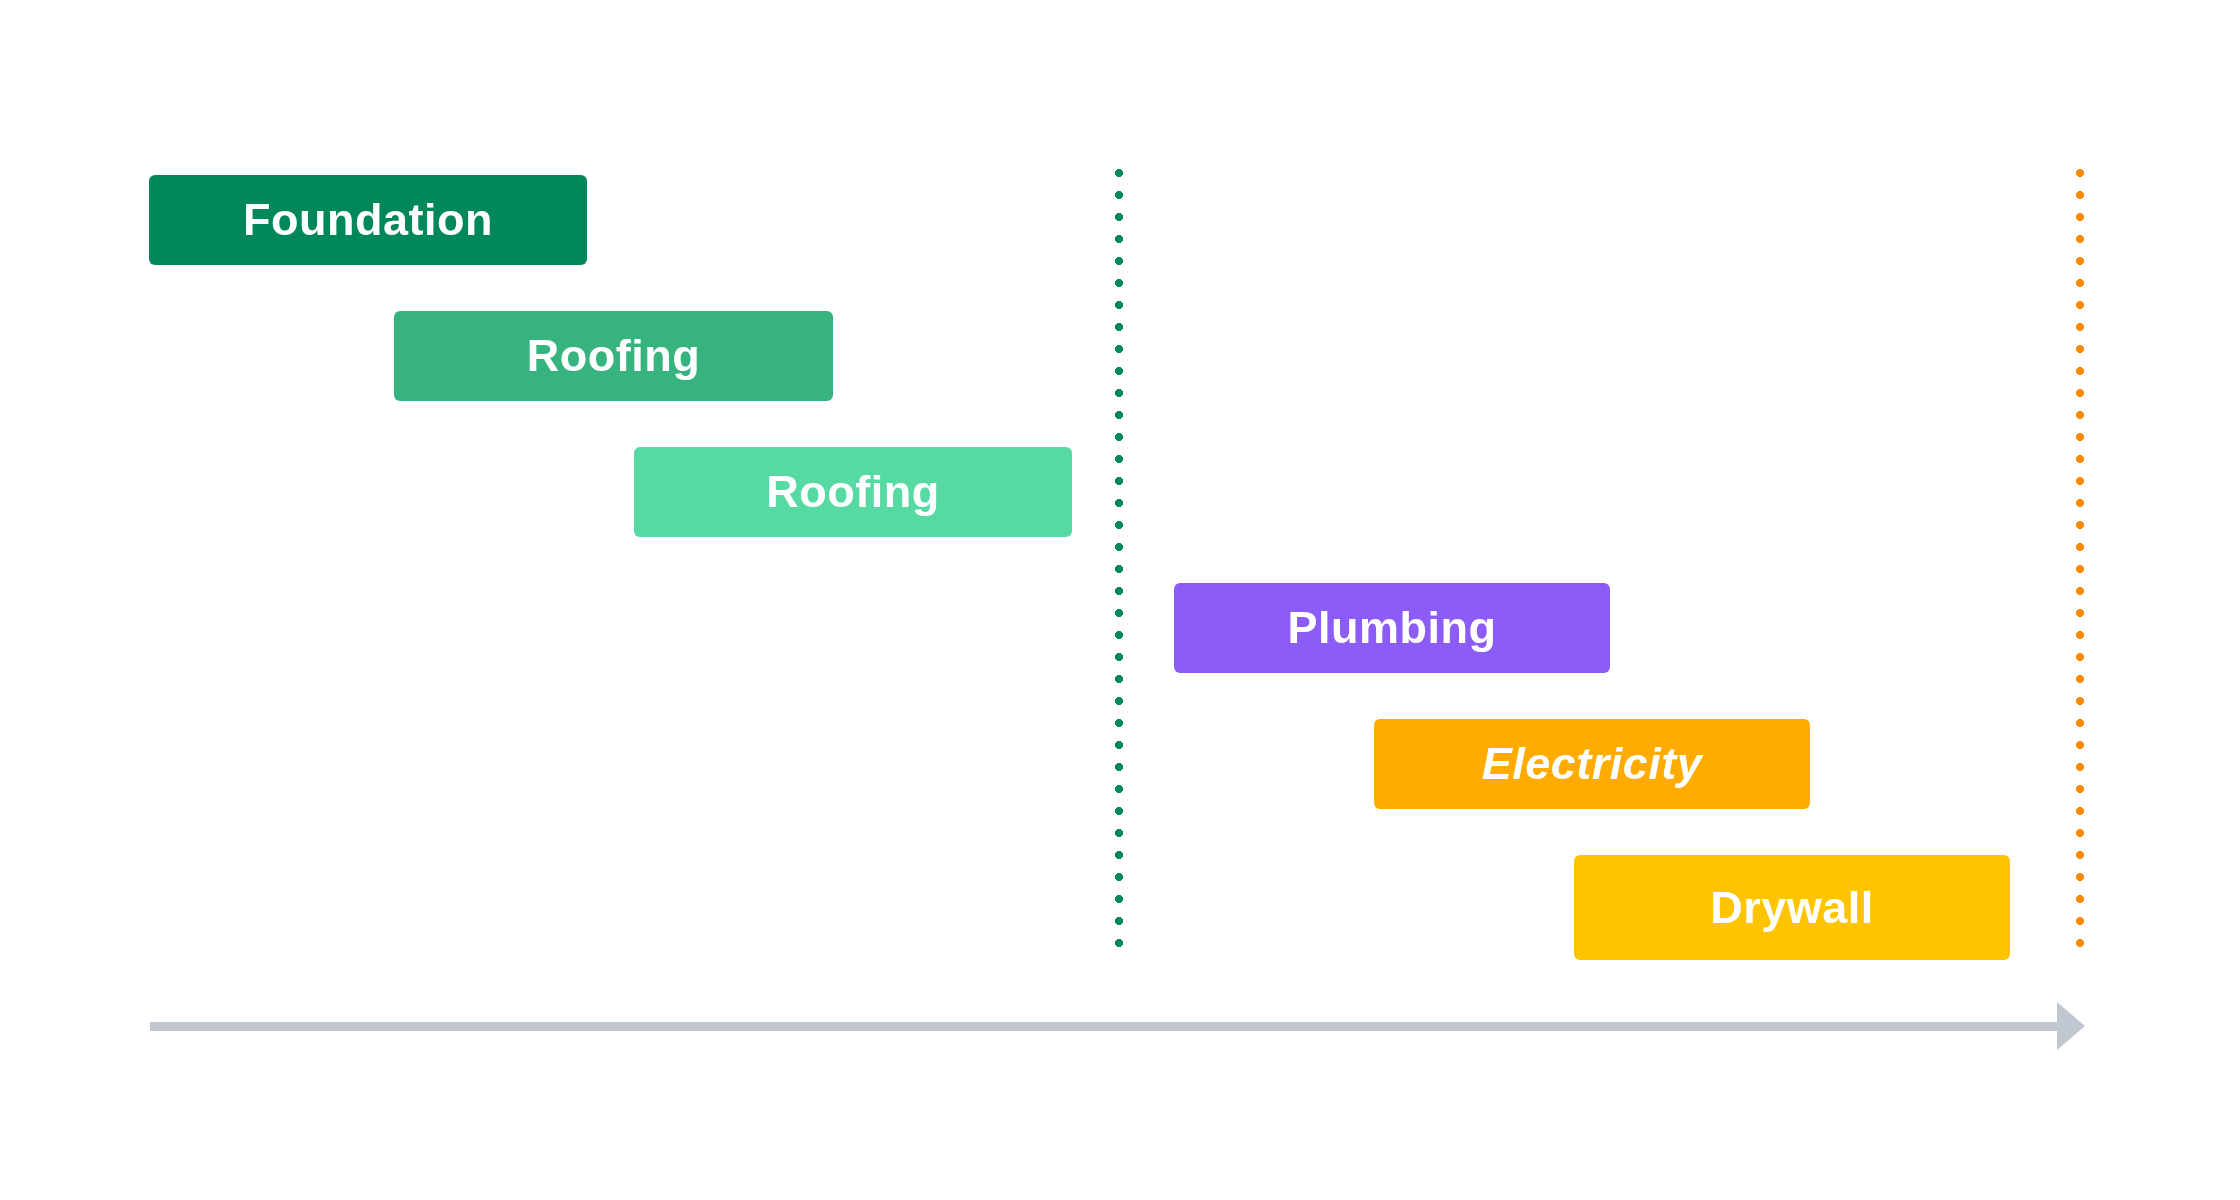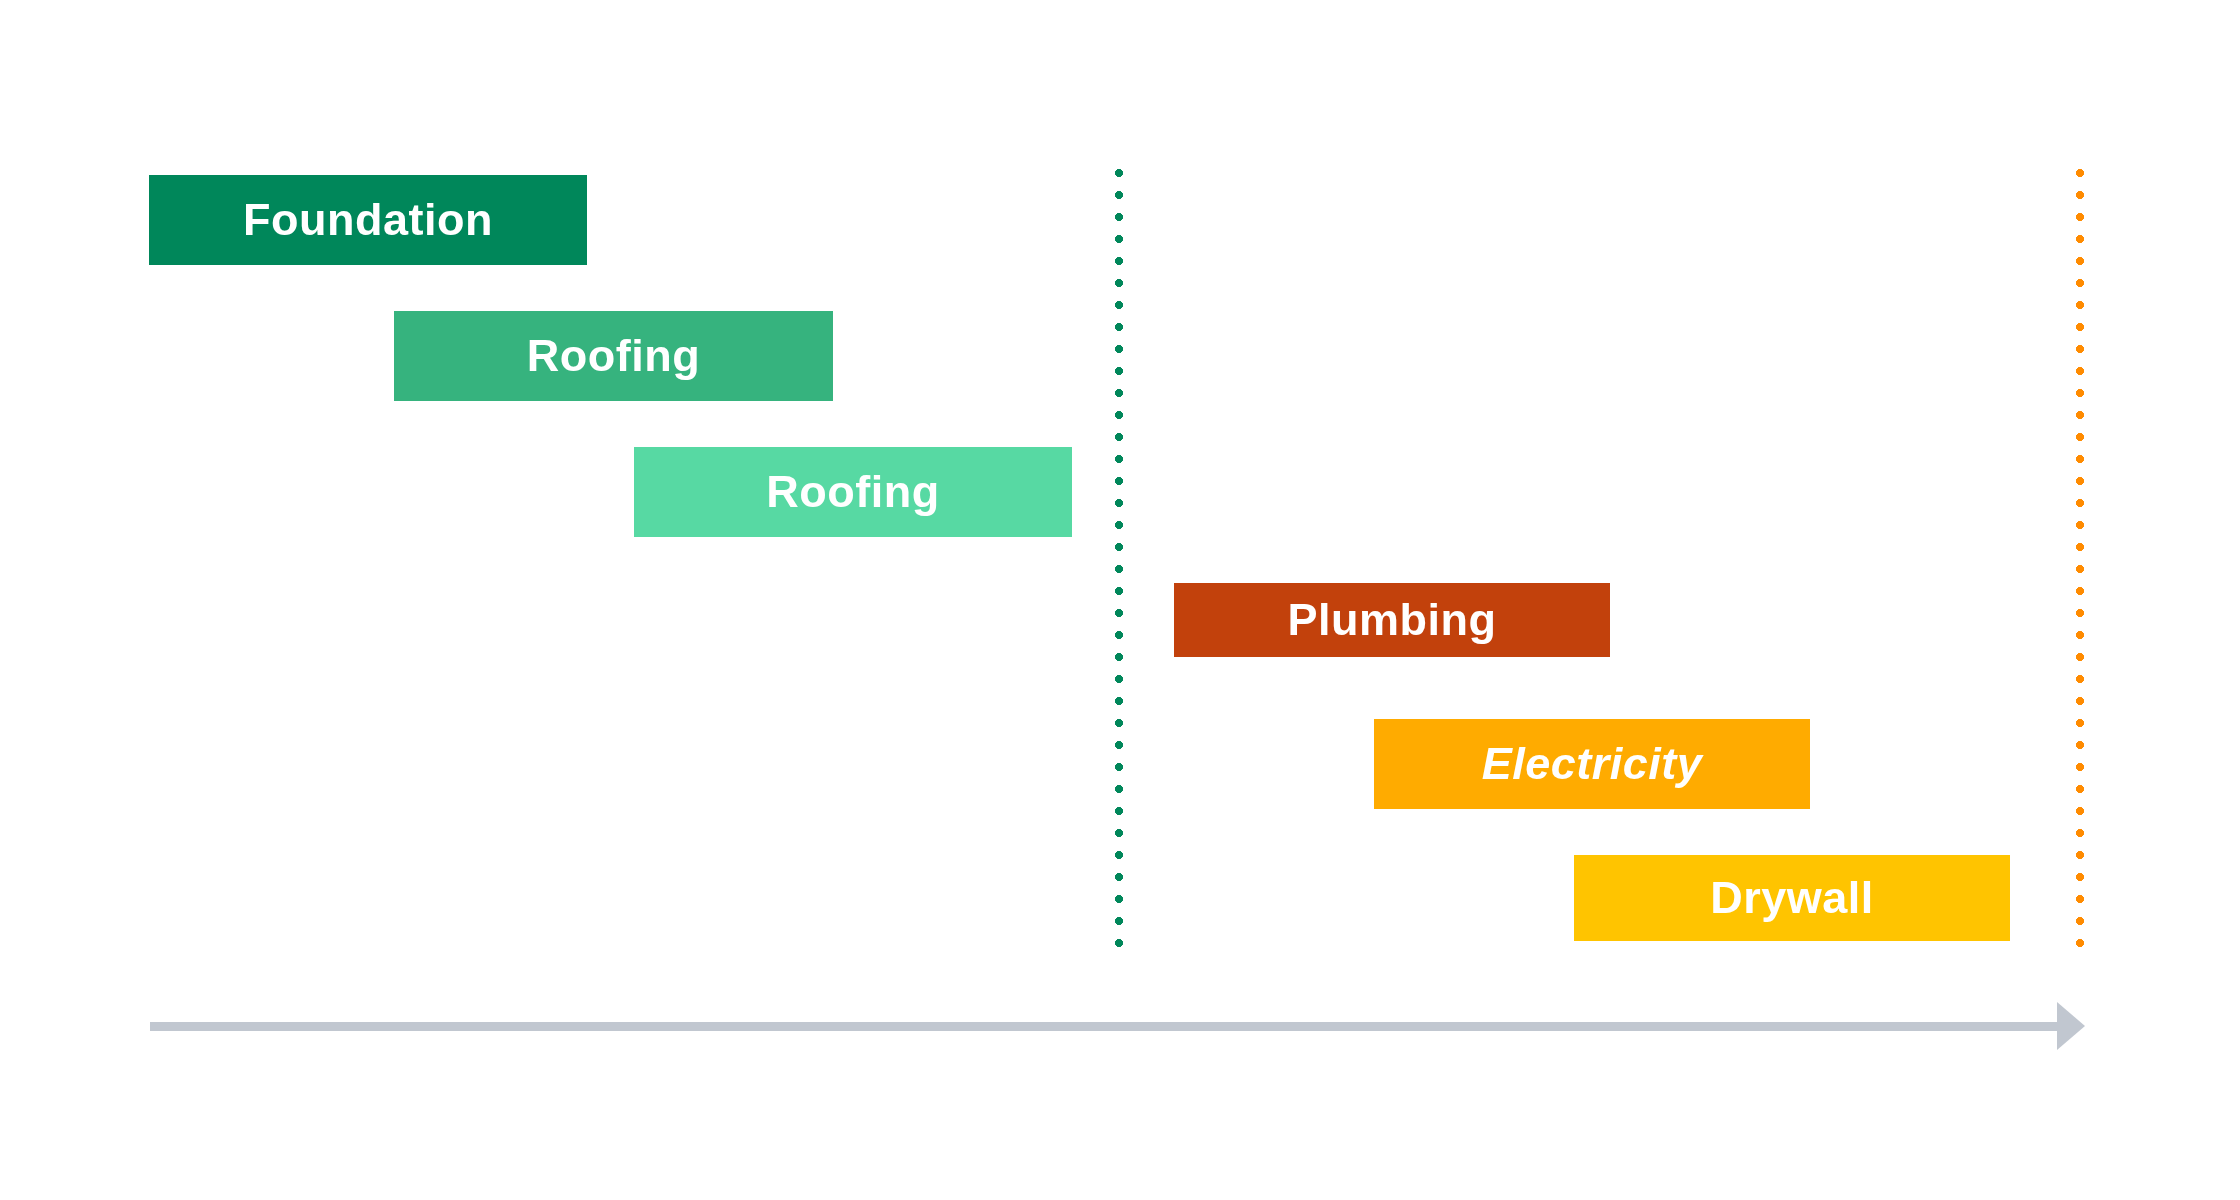--- a/index.html
+++ b/index.html
@@ -10,21 +10,21 @@
   .stage {
     position: relative;
     width: 2240px;
     height: 1200px;
     background: #ffffff;
     overflow: hidden;
     font-family: "Liberation Sans", sans-serif;
   }
   .bar {
     position: absolute;
-    border-radius: 0;
+    border-radius: 6px;
     display: flex;
     align-items: center;
     justify-content: center;
     color: #ffffff;
     font-size: 45px;
     font-weight: bold;
     letter-spacing: 0.5px;
     box-sizing: border-box;
     user-select: none;
   }
@@ -41,20 +41,20 @@
     height: 0;
   }
 </style>
 </head>
 <body>
 
 <div class="stage" style="width: 2240px; height: 1200px;">
     <div class="bar" style="left: 149px; top: 175px; width: 438px; height: 90px; background: rgb(0, 135, 90);">Foundation</div>
     <div class="bar" style="left: 394px; top: 311px; width: 439px; height: 90px; background: rgb(54, 179, 126);">Roofing</div>
     <div class="bar" style="left: 634px; top: 447px; width: 438px; height: 90px; background: rgb(87, 217, 163); text-align: center;">Roofing</div>
-    <div class="bar" style="left: 1174px; top: 583px; width: 436px; height: 74px; background: #c2410c;">Plumbing</div>
+    <div class="bar" style="left: 1174px; top: 583px; width: 436px; height: 90px; background: #8b5cf6;">Plumbing</div>
     <div class="bar" style="left: 1374px; top: 719px; width: 436px; height: 90px; background: rgb(255, 171, 0); font-style: italic;">Electricity</div>
-    <div class="bar" style="left: 1574px; top: 855px; width: 436px; height: 86px; background: rgb(255, 196, 0);">Drywall</div>
+    <div class="bar" style="left: 1574px; top: 855px; width: 436px; height: 105px; background: rgb(255, 196, 0);">Drywall</div>
     <div class="dotline" style="left: 1115px; top: 169px; width: 8px; height: 780px; background-image: radial-gradient(circle at 4px 4px, rgb(0, 135, 90) 3.8px, transparent 4px); background-size: 8px 22px;"></div>
     <div class="dotline" style="left: 2076px; top: 169px; width: 8px; height: 780px; background-image: radial-gradient(circle at 4px 4px, rgb(255, 139, 0) 3.8px, transparent 4px); background-size: 8px 22px;"></div>
     <div class="axis-line" style="left: 150px; top: 1021.5px; width: 1908px; height: 9px; background: rgb(193, 199, 208);"></div>
     <div class="axis-head" style="left: 2057px; top: 1002px; border-top: 24px solid transparent; border-bottom: 24px solid transparent; border-left: 28px solid rgb(193, 199, 208);"></div>
   </div>
 
 </body></html>

